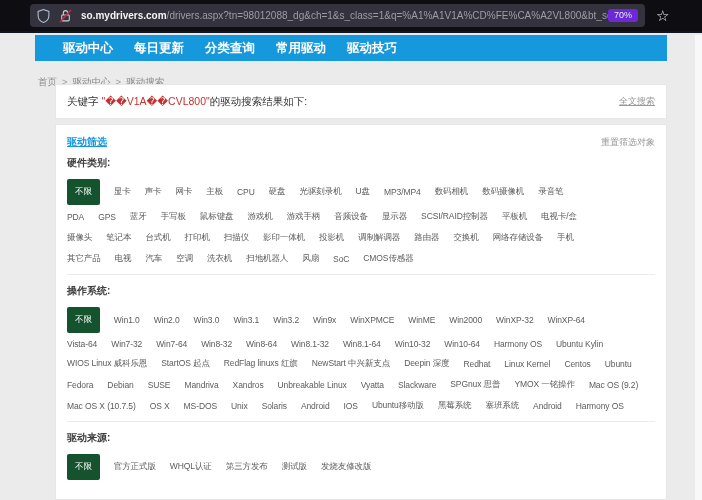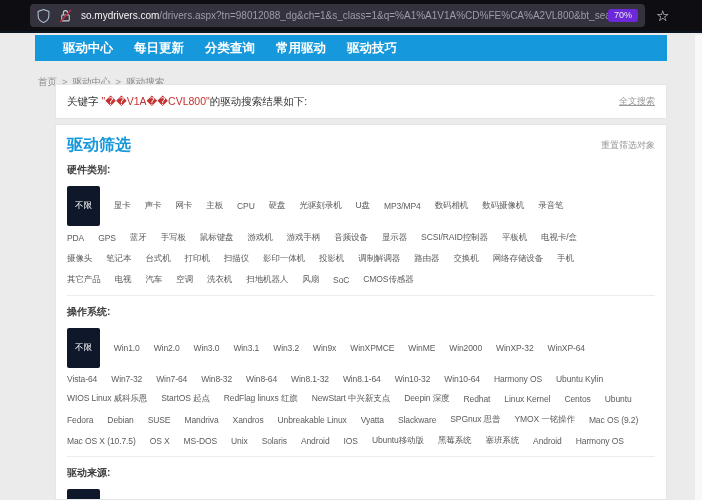--- a/index.html
+++ b/index.html
@@ -14,21 +14,21 @@
     background:#0d0d12; display:flex; align-items:center;
     border-bottom:2px solid #0e1623;
   }
   .urlbar {
     margin-left:30px; width:615px; height:23px; background:#34333d;
     border-radius:4px; display:flex; align-items:center; padding:0 7px;
     overflow:hidden;
   }
   .chrome-icon { display:flex; align-items:center; margin-right:9px; flex:none; }
   .url-text { font-size:10px; white-space:nowrap; overflow:hidden; letter-spacing:0; }
-  .url-domain { color:#f4f4f7; font-weight:normal; }
+  .url-domain { color:#f4f4f7; font-weight:bold; }
   .url-path { color:#9c9caa; }
   .zoom-badge {
     margin-left:auto; flex:none; background:#6d28d9; color:#e9e9ee;
     font-size:9px; border-radius:3px; padding:2px 6px; line-height:1;
   }
   .star { color:#ececf2; font-size:15px; margin-left:11px; line-height:1; }
   
   .sitenav {
     position:absolute; top:35px; left:35px; width:632px; height:26px;
     background:#1598dc; display:flex; align-items:center; padding-left:28px;
@@ -50,31 +50,31 @@
     border:1px solid #e6e6e6;
   }
   .card1 { top:84px; height:35px; display:flex; align-items:center;
            justify-content:space-between; padding:0 11px; }
   .result-line { font-size:10.5px; color:#333; white-space:nowrap; }
   .kw { color:#c53030; }
   .fulltext { font-size:9px; color:#999; text-decoration:underline; cursor:pointer; }
   .card2 { top:124px; height:376px; padding:10px 11px 0; overflow:hidden; }
   .panel-head { display:flex; justify-content:space-between; align-items:center;
                 margin-bottom:7px; }
-  .panel-title { color:#1598dc; font-size:16px; font-weight:bold; }
+  .panel-title { color:#1598dc; font-size:10px; font-weight:bold;text-decoration:underline; }
   .reset-link { font-size:9px; color:#999; cursor:pointer; }
   .sec-label { font-size:10px; font-weight:bold; color:#404040; margin:0 0 9px; }
   .f-row {
     display:flex; align-items:center; gap:14px; margin-bottom:9px;
     white-space:nowrap; overflow:hidden; letter-spacing:-0.1px;
   }
   .f-row.has-chip { margin-bottom:6px; }
   .f-item { font-size:8.5px; color:#5c5c5c; cursor:pointer; flex:none; }
   .f-chip {
-    background:#0f172a; color:#fff; font-size:8.5px; padding:14px 8px;
+    background:#14532d; color:#fff; font-size:8.5px; padding:7px 8px;
     border-radius:2px; cursor:pointer; flex:none;
   }
   .sec-divider { border:0; border-top:1px solid #ececec; margin:0 0 9px; }
   
   .scrollbar {
     position:absolute; top:35px; right:0; width:7px; height:465px;
     background:#f8f8f8; cursor:pointer;
   }
   svg { display:block; }
 </style>

